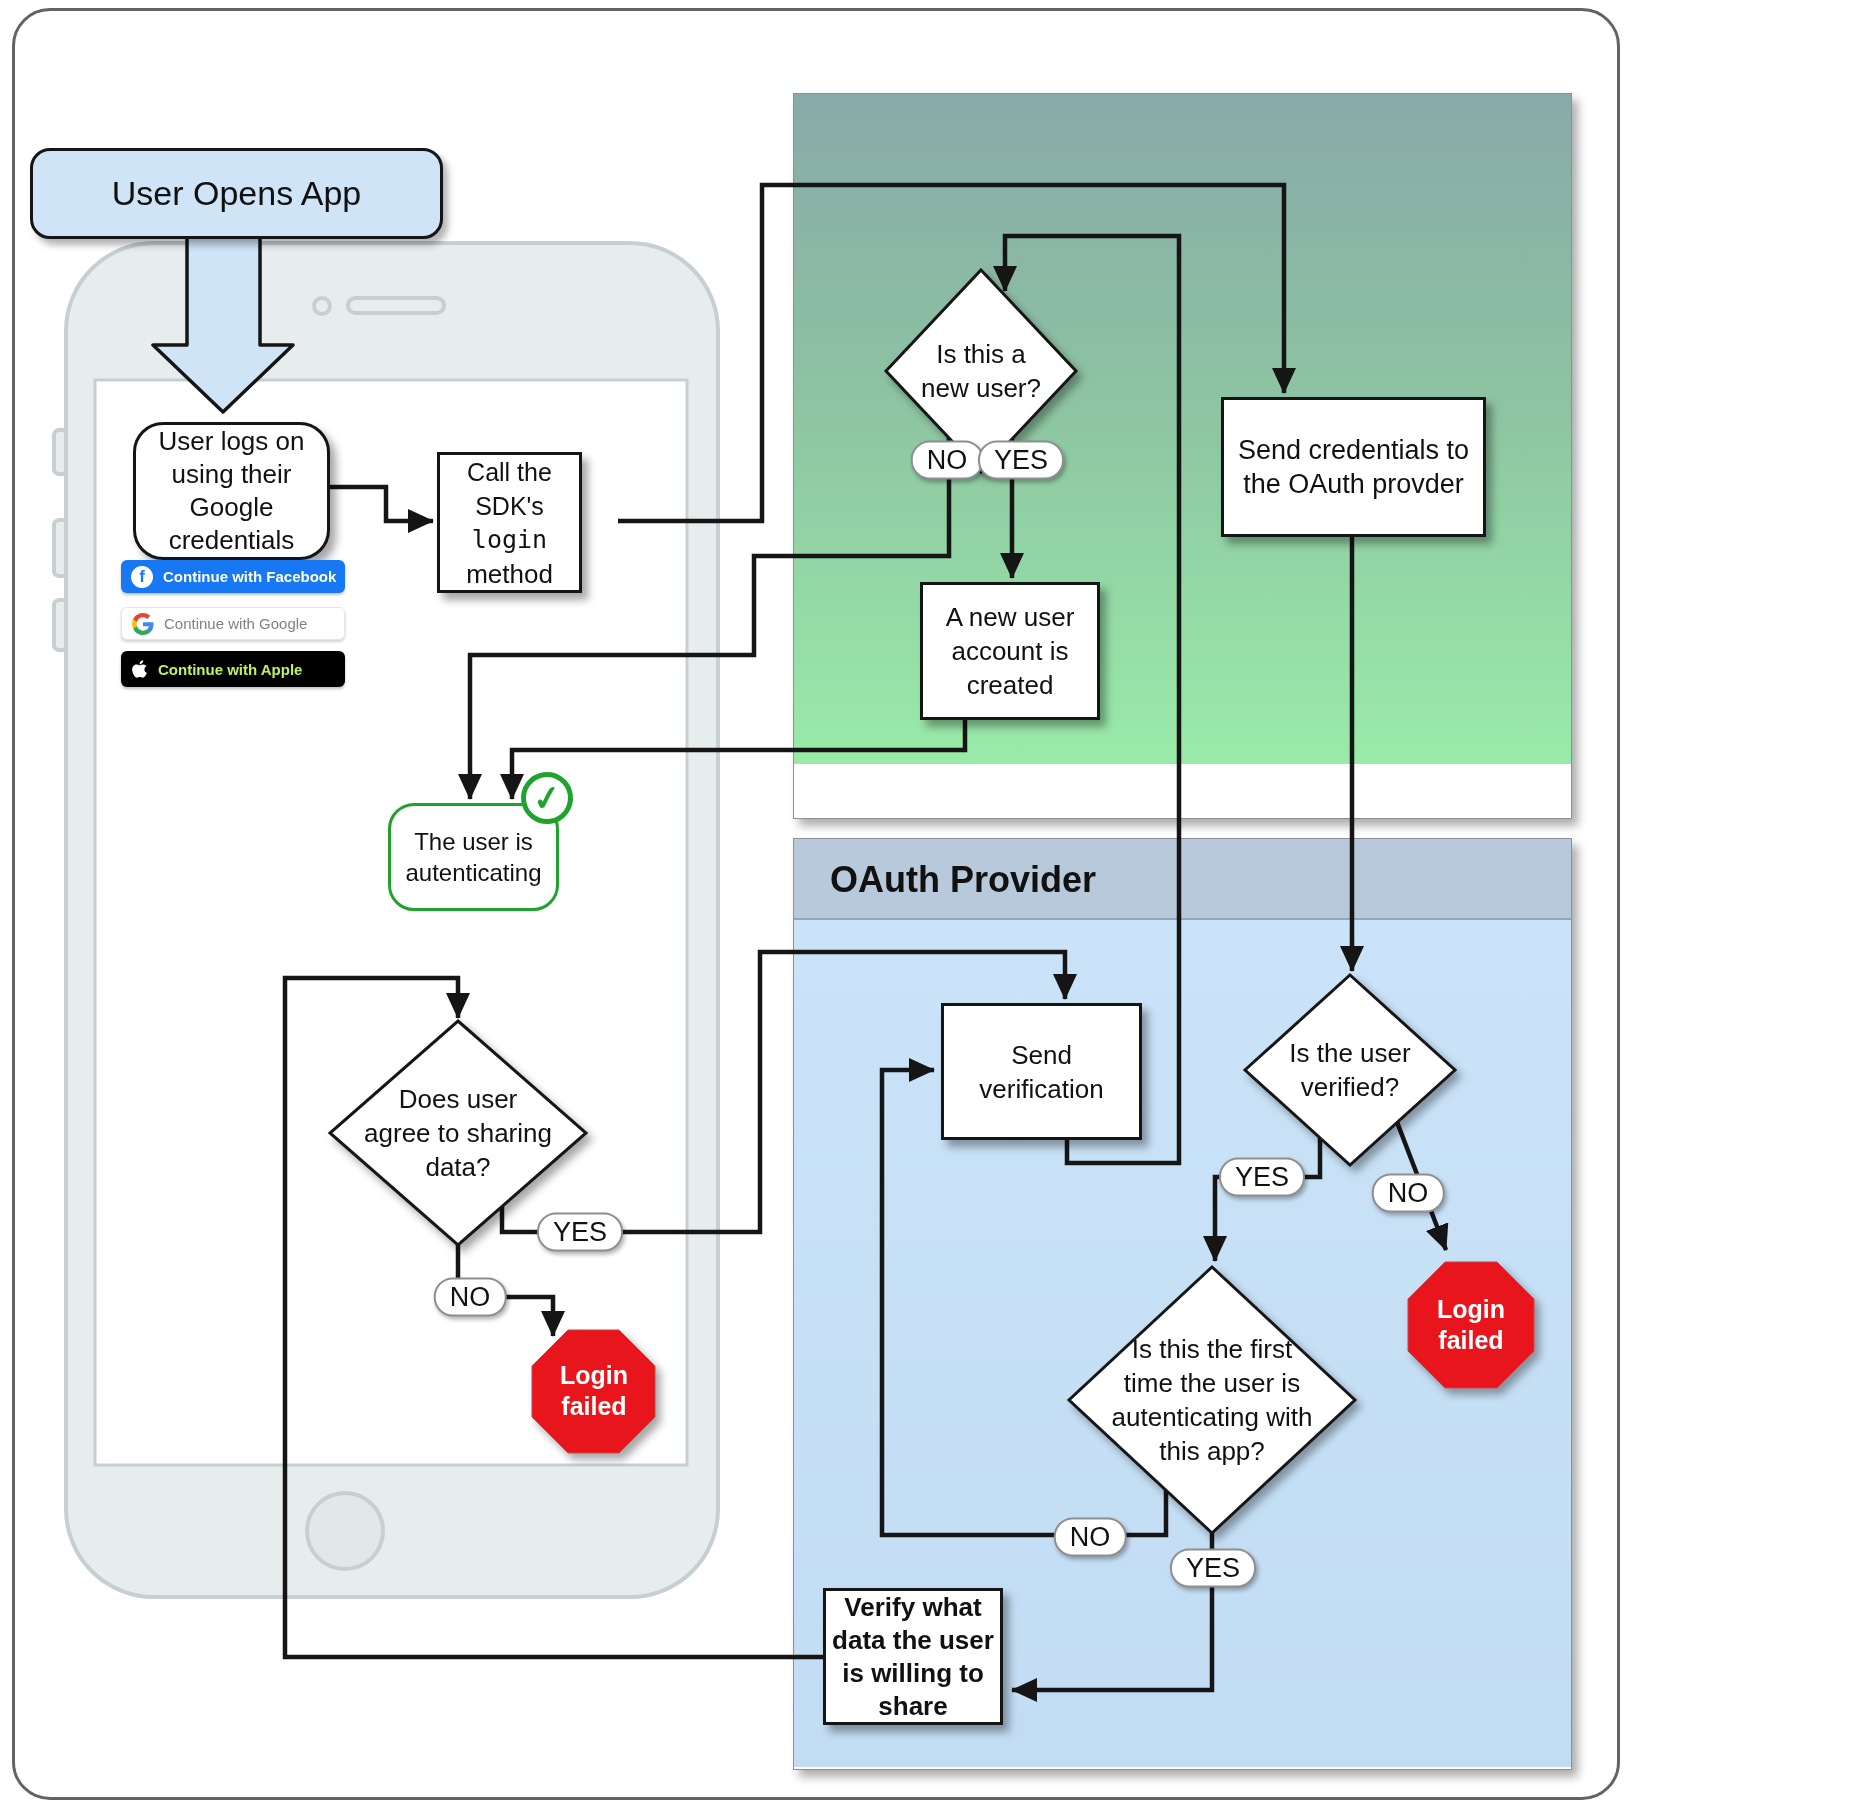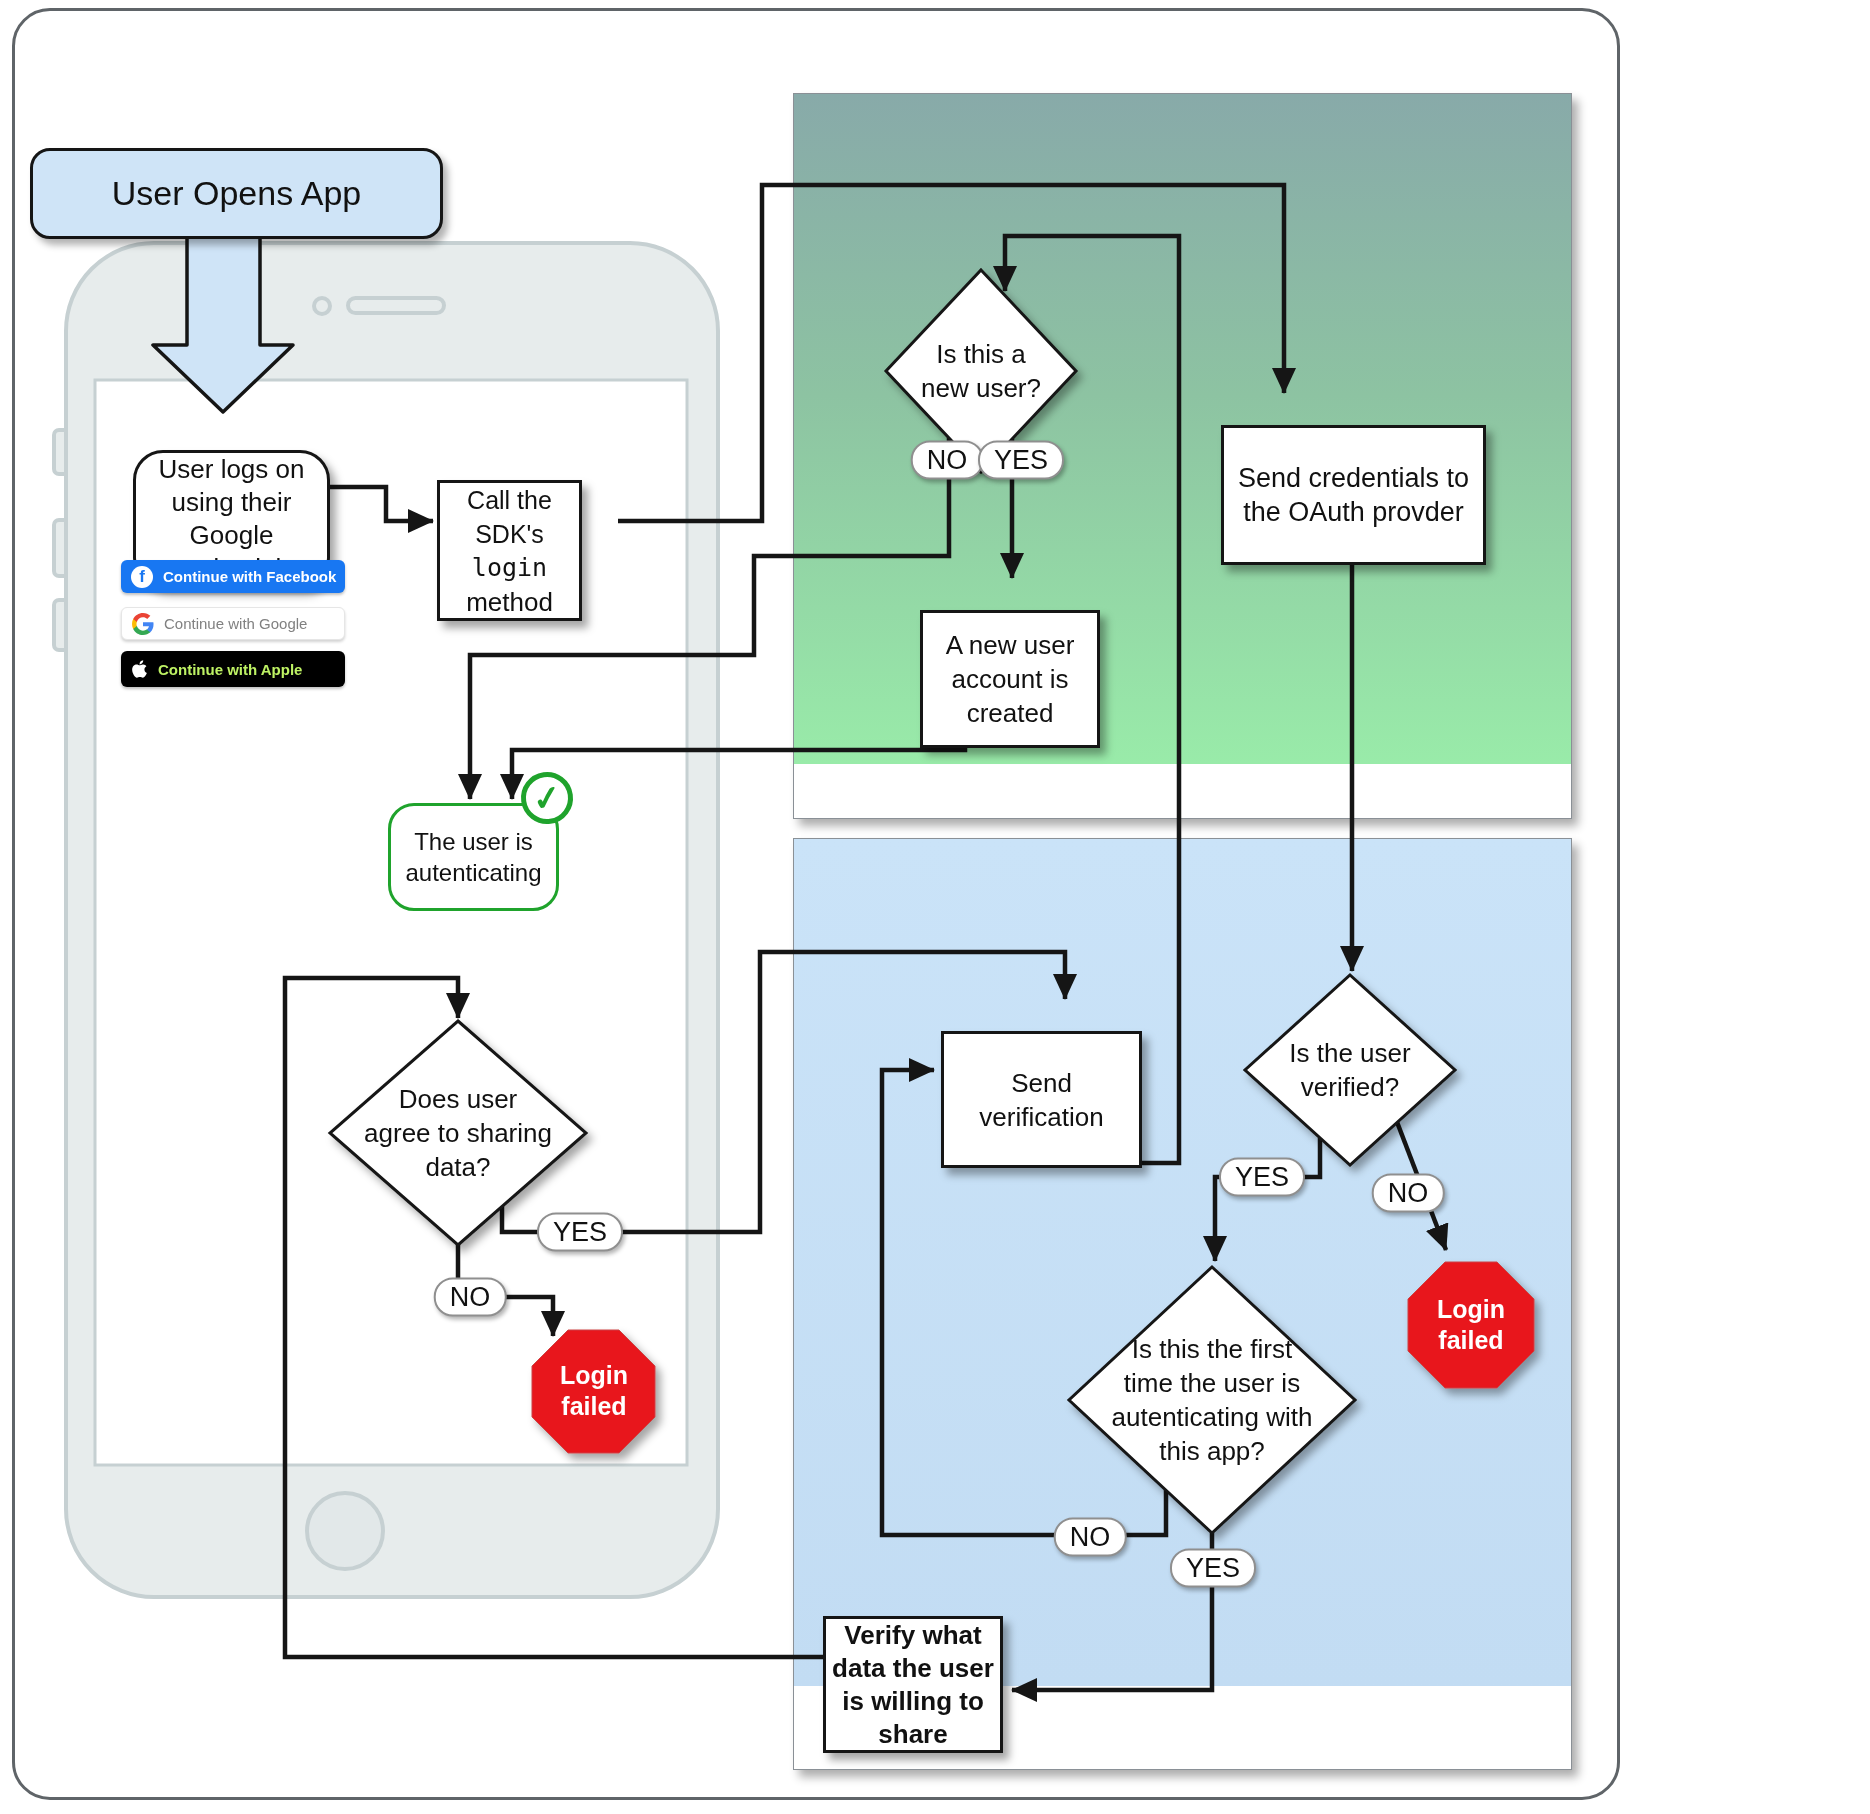--- a/index.html
+++ b/index.html
@@ -10,21 +10,21 @@
   .panel .phead{width:100%;box-sizing:border-box;font-weight:bold;font-size:36px;}
   .atlas .phead{height:52px;line-height:52px;text-align:center;background:linear-gradient(90deg,#dff0f2,#eef9fa);border-bottom:2px solid #9aa7a9;}
   .atlas .pbody{height:670px;background:linear-gradient(180deg,#88aaa9 0%,#8dc3a2 45%,#99eba9 100%);}
   .oauth .phead{height:81px;line-height:81px;padding-left:36px;background:#b7c9db;border-bottom:2px solid #98a5b5;}
   .oauth .pbody{height:847px;background:linear-gradient(180deg,#cae3f8 0%,#c2dcf3 100%);}
   
   svg.layer{position:absolute;left:0;top:0;pointer-events:none;}
   
   .box{position:absolute;background:#fff;border:3px solid #151515;box-shadow:6px 7px 8px rgba(0,0,0,.35);
        display:flex;flex-direction:column;align-items:center;justify-content:center;
-       font-size:26px;line-height:34px;text-align:center;box-sizing:border-box;margin-top:28px;}
+       font-size:26px;line-height:34px;text-align:center;box-sizing:border-box;}
   .rounded{border-radius:30px;}
   .startbox{position:absolute;background:#cfe4f7;border:3px solid #151515;border-radius:20px;
        display:flex;align-items:center;justify-content:center;font-size:34px;box-shadow:5px 6px 7px rgba(0,0,0,.3);}
   .greenbox{position:absolute;background:#fff;border:3px solid #1fa32c;border-radius:26px;
        display:flex;flex-direction:column;align-items:center;justify-content:center;font-size:24px;line-height:31px;text-align:center;}
   .checkcircle{position:absolute;width:42px;height:42px;border:5px solid #1fa32c;border-radius:50%;background:#fff;
        display:flex;align-items:center;justify-content:center;color:#1fa32c;font-size:34px;font-weight:bold;transform:rotate(-8deg);}
   .mono{font-family:"DejaVu Sans Mono","Liberation Mono",monospace;font-size:25px;}
   
   .pill{position:absolute;transform:translate(-50%,-50%);background:#fff;border:2.5px solid #8f8f8f;border-radius:19px;
@@ -43,20 +43,21 @@
 </style>
 </head>
 <body>
 
 <div class="frame"></div>
 
 <div class="panel atlas" style="left:793px;top:93px;width:777px;height:724px;">
   <div class="pbody"></div>
 </div>
 <div class="panel oauth" style="left:793px;top:838px;width:777px;height:930px;">
+  <div class="phead">OAuth Provider</div>
   <div class="pbody"></div>
 </div>
 
 <svg class="layer" width="1870" height="1814" viewBox="0 0 1870 1814">
   <defs>
     <marker id="ah" markerWidth="26" markerHeight="24" refX="25" refY="12" orient="auto" markerUnits="userSpaceOnUse">
       <polygon points="0,0 26,12 0,24" fill="#151515"></polygon>
     </marker>
     <filter id="ds" x="-20%" y="-20%" width="150%" height="150%">
       <feDropShadow dx="5" dy="6" stdDeviation="4" flood-color="#000" flood-opacity="0.35"></feDropShadow>

